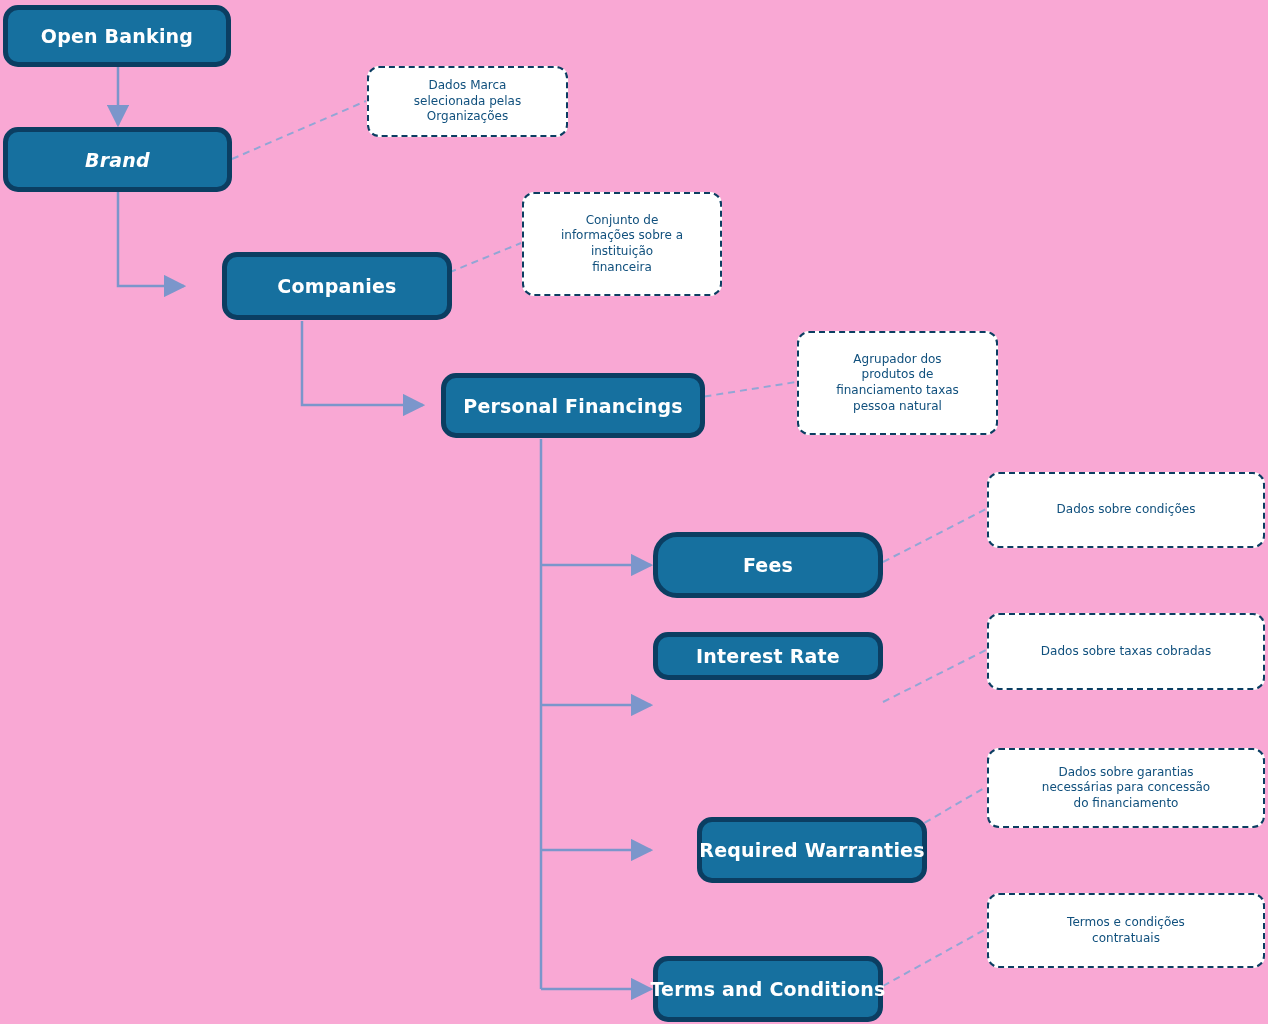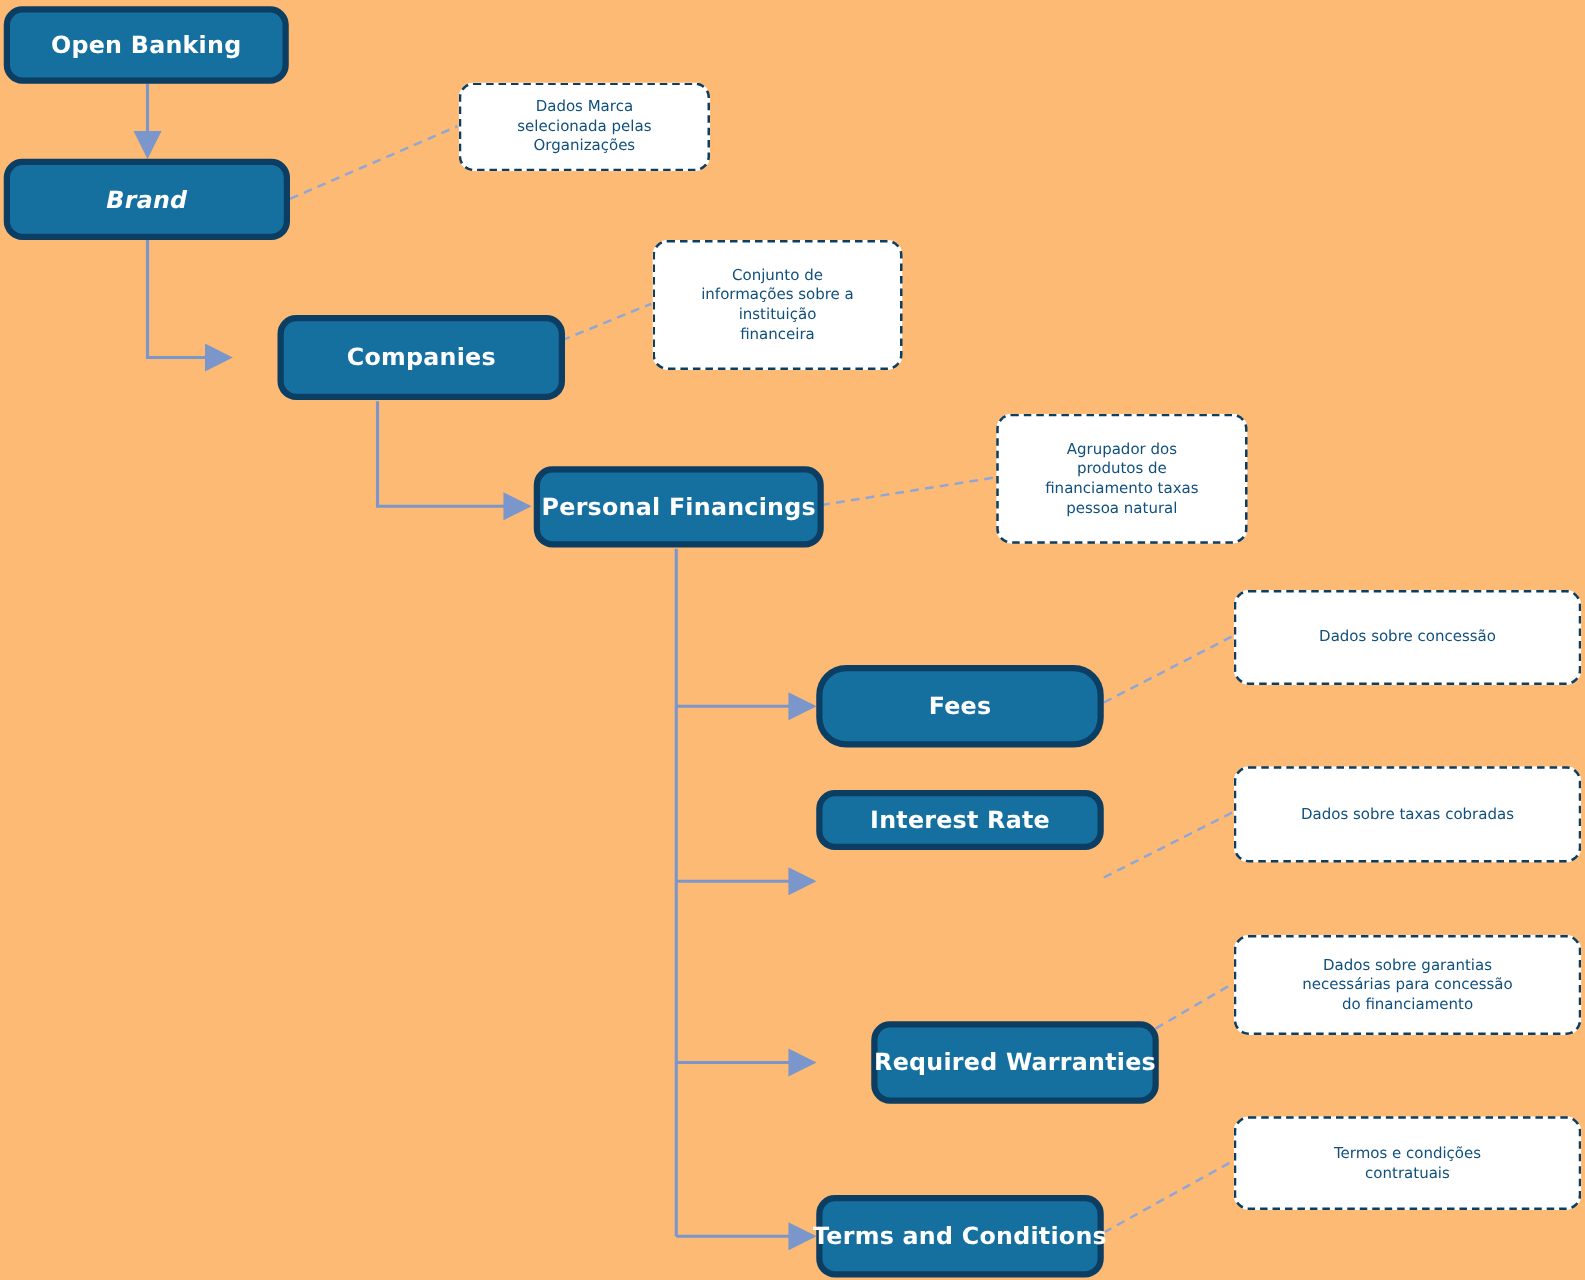--- a/index.html
+++ b/index.html
@@ -5,21 +5,21 @@
   html, body {
     margin: 0;
     padding: 0;
     background: #ffffff;
     font-family: "DejaVu Sans", "Liberation Sans", sans-serif;
   }
   .canvas {
     position: relative;
     width: 1268px;
     height: 1024px;
-    background: #fdba74;
+    background: #f9a8d4;
     overflow: hidden;
   }
   .wires {
     position: absolute;
     left: 0;
     top: 0;
     pointer-events: none;
   }
   .node {
     position: absolute;
@@ -83,21 +83,21 @@
     <path d="M883,847 L986,787" fill="none" stroke="#92a6d5" stroke-width="2" stroke-dasharray="7 5"></path>
     <path d="M883,986 L986,929" fill="none" stroke="#92a6d5" stroke-width="2" stroke-dasharray="7 5"></path>
   </svg>
 
   <div class="node" style="left:3px;  top:5px;   width:228px; height:62px;">Open Banking</div>
 
   <div class="node" style="left:3px;  top:127px; width:229px; height:65px;font-style:italic;">Brand</div>
 
   <div class="node" style="left:186px; top:252px; width:230px; height:68px;margin-left:36px;">Companies</div>
 
-  <div class="node" style="left:427px; top:373px; width:232px; height:65px;text-align:right;">Personal Financings</div>
+  <div class="node" style="left:441px; top:373px; width:264px; height:65px;text-align:right;">Personal Financings</div>
 
   <div class="node" style="left:653px; top:532px; width:230px; height:66px;border-radius:24px;">Fees</div>
 
   <div class="node" style="left:653px; top:632px; width:230px; height:48px;">Interest Rate</div>
 
   <div class="node" style="left:653px; top:817px; width:230px; height:66px;margin-left:44px;">Required Warranties</div>
 
   <div class="node" style="left:653px; top:956px; width:230px; height:66px;">Terms and Conditions</div>
 
   <div class="annotation" style="left:367px; top:66px;  width:201px; height:71px;">Dados Marca
@@ -107,21 +107,21 @@
   <div class="annotation" style="left:522px; top:192px; width:200px; height:104px;">Conjunto de
 informações sobre a
 instituição
 financeira</div>
 
   <div class="annotation" style="left:797px; top:331px; width:201px; height:104px;">Agrupador dos
 produtos de
 financiamento taxas
 pessoa natural</div>
 
-  <div class="annotation" style="left:987px; top:472px; width:278px; height:76px;">Dados sobre concessão</div>
+  <div class="annotation" style="left:987px; top:472px; width:278px; height:76px;">Dados sobre condições</div>
 
   <div class="annotation" style="left:987px; top:613px; width:278px; height:77px;">Dados sobre taxas cobradas</div>
 
   <div class="annotation" style="left:987px; top:748px; width:278px; height:80px;">Dados sobre garantias
 necessárias para concessão
 do financiamento</div>
 
   <div class="annotation" style="left:987px; top:893px; width:278px; height:75px;">Termos e condições
 contratuais</div>
 

